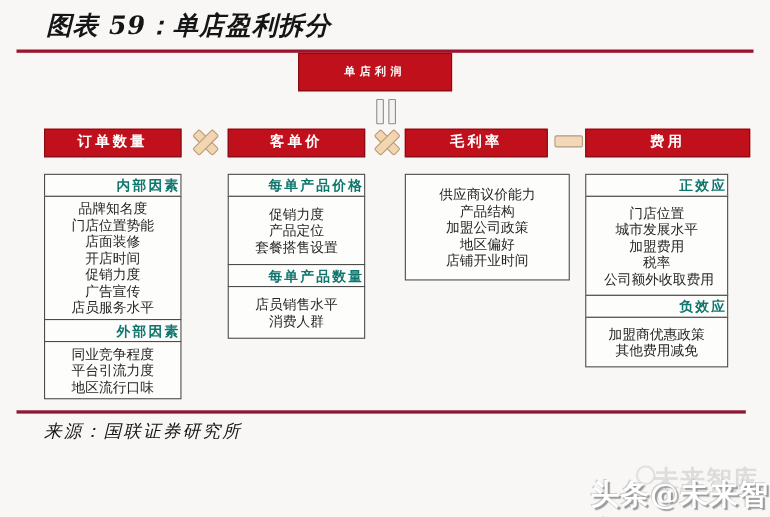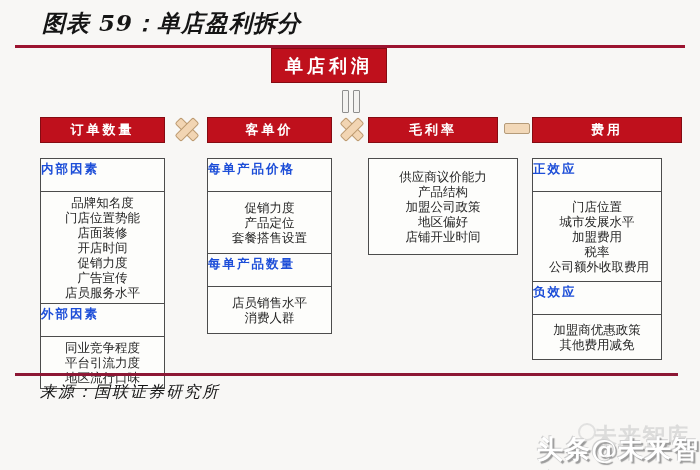--- a/index.html
+++ b/index.html
@@ -7,21 +7,21 @@
   body { font-family: "DejaVu Serif", "Liberation Serif", serif; background: #f7f6f4; }
   .page { position: relative; width: 700px; height: 470px; background: #f8f7f5; overflow: hidden; }
 
   .title { position: absolute; left: 42px; top: 8px; font-size: 23px; font-weight: bold; font-style: italic; color: #151515; letter-spacing: 1px; }
 
   .rule { position: absolute; height: 3px; background: #9c1430; }
   .rule-top { left: 15px; top: 45px; width: 670px; }
   .rule-bottom { left: 15px; top: 373px; width: 663px; height: 2.5px; background: #8d1734; }
 
   .redbox { position: absolute; background: #bf101c; border: 1px solid #850b12; color: #ffffff; font-weight: bold; text-align: center; }
-  .profit-box { left: 271px; top: 48px; width: 116px; height: 35px; font-size: 18px; letter-spacing: 4px; line-height: 33px; }
+  .profit-box { left: 271px; top: 48px; width: 140px; height: 35px; font-size: 10px; letter-spacing: 4px; line-height: 33px; }
   .colhead { top: 117px; height: 26px; font-size: 13px; letter-spacing: 3px; line-height: 24px; }
   .head1 { left: 40px;  width: 125px; }
   .head2 { left: 207px; width: 125px; }
   .head3 { left: 368px; width: 130px; }
   .head4 { left: 532px; width: 150px; }
 
   
   .equals { position: absolute; left: 340px; top: 90px; width: 22px; height: 23px; }
   .equals .bar { position: absolute; top: 0; width: 7px; height: 23px; background: #f3f2f0; border: 1.5px solid #8e8e8e; border-radius: 1px; }
   .equals .bar.b1 { left: 2px; } .equals .bar.b2 { left: 13px; }
@@ -34,21 +34,21 @@
   .op-x1 { left: 175px; top: 117px; }
   .op-x2 { left: 340px; top: 117px; }
 
   
   .op-minus { position: absolute; left: 504px; top: 123px; width: 26px; height: 11px; background: #f2d8b8; border: 1px solid #b59b79; border-radius: 2px; }
 
   
   .panel { position: absolute; top: 158px; }
   .panel .sec { border: 1px solid #4c4c4c; background: #fdfdfb; }
   .panel .sec + .sec { margin-top: -1px; }
-  .subheader { background: #f8e2d0; color: #1d4ed8; font-weight: bold; font-size: 12.5px; text-align: left; line-height: 20px; height: 34px; letter-spacing: 2px; }
+  .subheader { background: #f8e2d0; color: #0f766e; font-weight: bold; font-size: 12.5px; text-align: right; line-height: 20px; height: 21px; letter-spacing: 2px; }
   .items { text-align: center; color: #262626; font-size: 12.5px; }
   .items .item { line-height: 15px; white-space: nowrap; }
   .pad3  { padding: 3px 0; }
   .pad7  { padding: 7px 16px; }
   .pad8  { padding: 8px 0; }
   .pad10 { padding: 10px 0; }
   .panel-1 { left: 40px;  width: 125px; }
   .panel-2 { left: 207px; width: 125px; }
   .panel-3 { left: 368px; width: 150px; }
   .panel-4 { left: 532px; width: 130px; }

